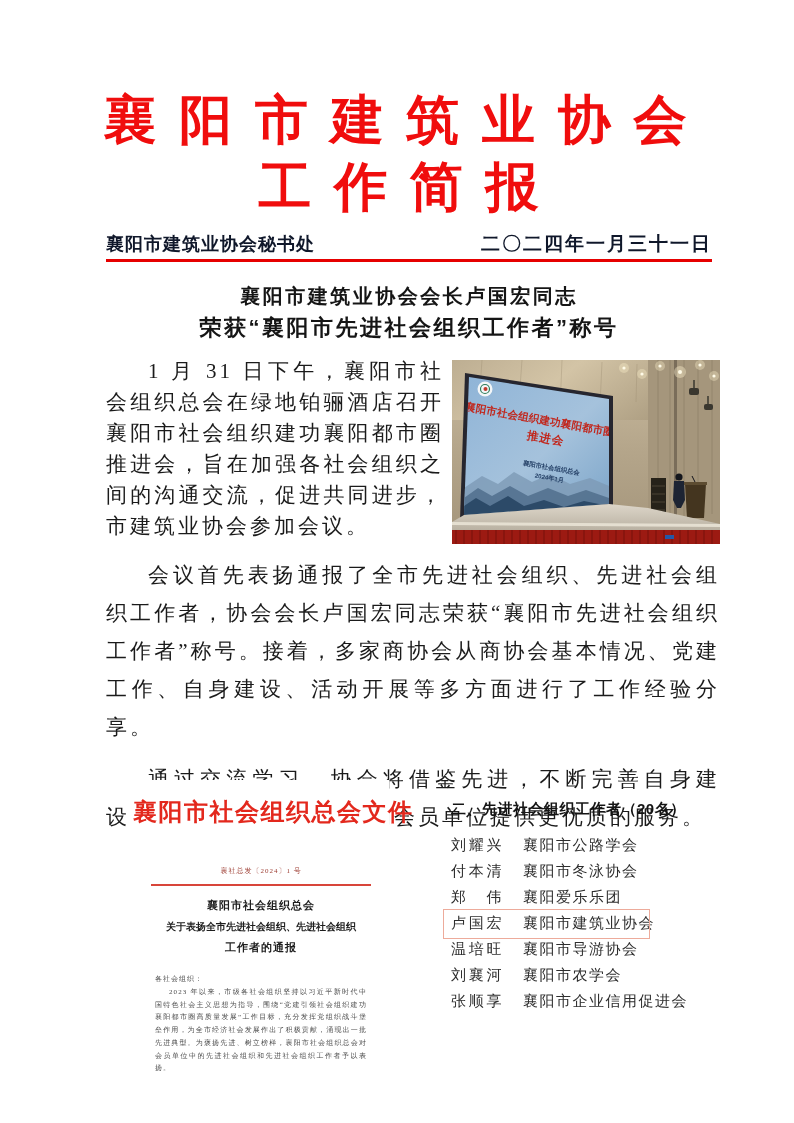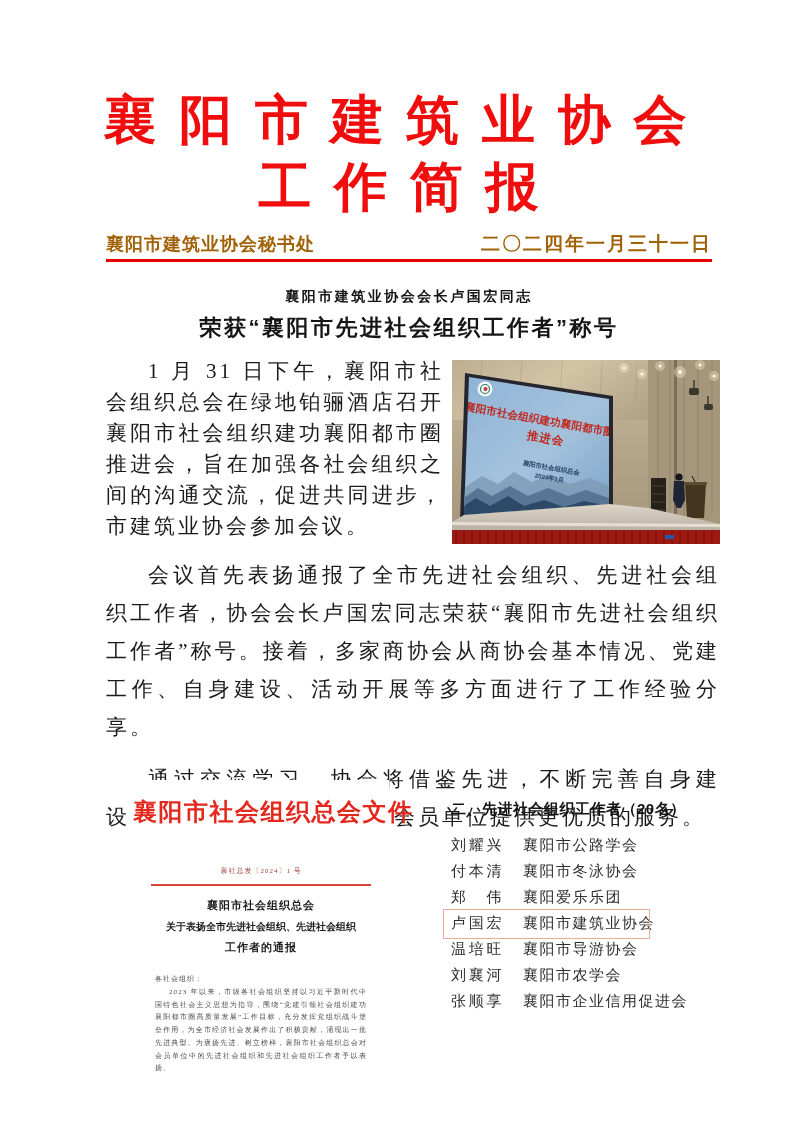--- a/index.html
+++ b/index.html
@@ -12,29 +12,29 @@
 
   
   .masthead { position:absolute; top:88px; left:0; width:100%; text-align:center;
     font-family:"Liberation Sans","DejaVu Sans",sans-serif; font-weight:bold; color:#f00d0d; }
   .masthead .line1 { font-size:53px; line-height:64px; letter-spacing:4px; white-space:nowrap; }
   .masthead .line2 { font-size:53px; line-height:64px; letter-spacing:4px; margin-top:3px; white-space:nowrap;padding-left:7px; }
 
   
   .info-row { position:absolute; top:231px; left:95px; width:606px;
     display:flex; justify-content:space-between; align-items:baseline;
-    font-weight:bold; color:#a16207;font-family:Liberation Mono, monospace; }
+    font-weight:bold; color:#0f172a;font-family:Liberation Mono, monospace; }
   .info-issuer { font-size:18px; letter-spacing:1px; }
   .info-date   { font-size:19px; letter-spacing:2px; }
   .red-rule { position:absolute; top:259px; left:95px; width:606px; height:3px; background:#e60000; }
 
   
   .article-title { position:absolute; top:281px; left:95px; width:606px; text-align:center;
     font-family:"Liberation Sans","DejaVu Sans",sans-serif; font-weight:bold; color:#151515; }
-  .article-title .t1 { font-size:14px; line-height:30px; letter-spacing:2.5px; }
+  .article-title .t1 { font-size:20px; line-height:30px; letter-spacing:2.5px; }
   .article-title .t2 { font-size:22px; line-height:30px; letter-spacing:2.5px; margin-top:2px; }
 
   
   .body-flow { position:absolute; top:356px; left:95px; width:614px; color:#1b1b1b; }
   .photo-wrap { float:right; width:268px; height:184px; margin:4px 0 6px 8px; background:#b5a78c; }
   .para { font-size:21px; letter-spacing:3px; text-align:justify; text-indent:2em; color:#1b1b1b; }
   .para.lead { line-height:31px; }
   .para.wide { line-height:38px; clear:none; }
   .para + .para.wide { margin-top:14px; }
 

